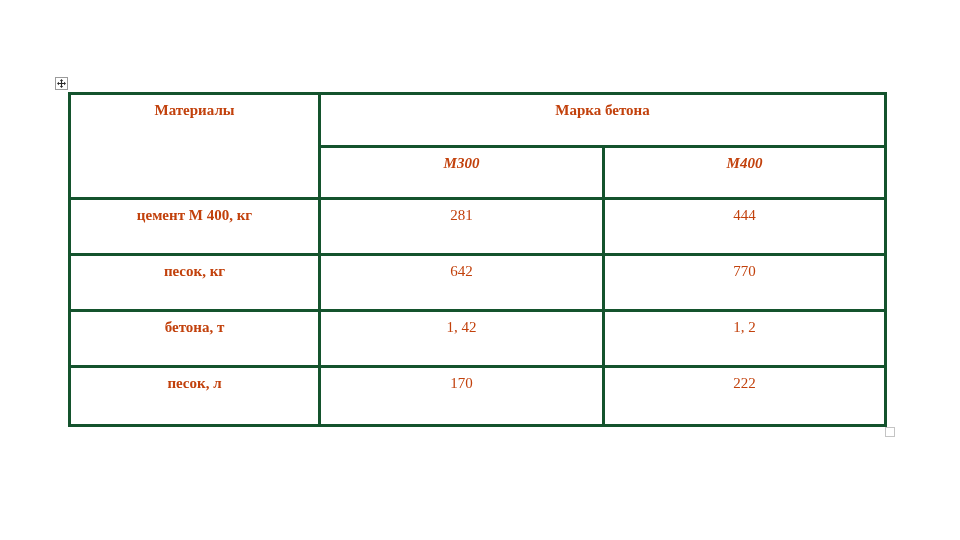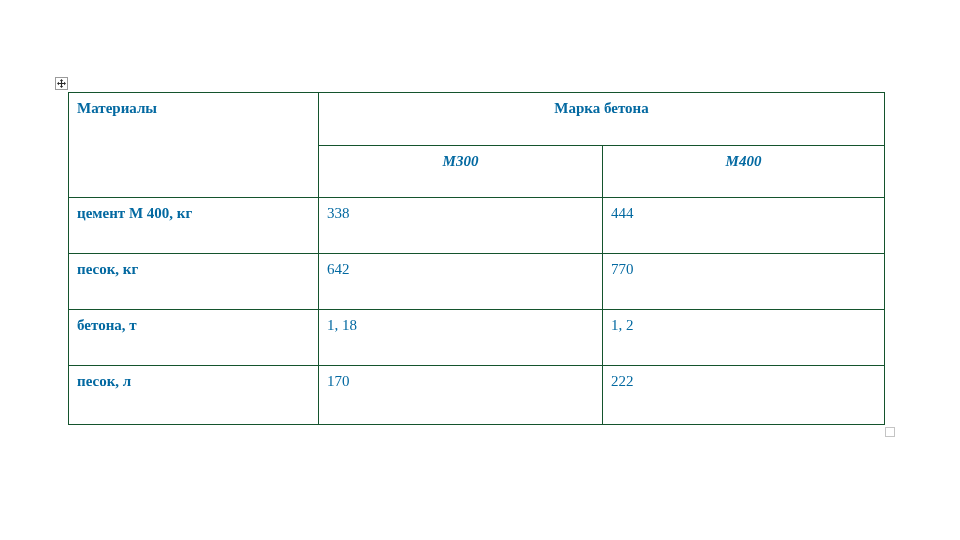--- a/index.html
+++ b/index.html
@@ -36,28 +36,29 @@
   .move-handle svg { display: block; }
   
   table.doc-table {
     position: absolute;
     left: 68px; top: 92px;
     border-collapse: collapse;
     table-layout: fixed;
     width: 816px;
   }
   table.doc-table td {
-    border: 1px solid #14532d;
+    border: 3px solid #14532d;
     vertical-align: top;
     padding: 6px 8px;
     font-size: 15px;
     line-height: 1.2;
-    color: #0369a1;
+    color: #c2410c;
     overflow: hidden;
     box-sizing: border-box;
+    text-align: center;
   }
   td.bold   { font-weight: bold; }
   td.center { text-align: center; }
   td.grade  { text-align: center; font-style: italic; font-weight: bold; }
   
   .resize-handle {
     position: absolute;
     left: 885px; top: 427px;
     width: 10px; height: 10px;
     background: #ffffff;
@@ -87,31 +88,31 @@
       <tr style="height:53px">
         <td rowspan="2" class="bold">Материалы</td>
         <td colspan="2" class="bold center">Марка бетона</td>
       </tr>
       <tr style="height:52px">
         <td class="grade">М300</td>
         <td class="grade">М400</td>
       </tr>
       <tr style="height:56px">
         <td class="bold">цемент М 400, кг</td>
-        <td>338</td>
+        <td>281</td>
         <td>444</td>
       </tr>
       <tr style="height:56px">
         <td class="bold">песок, кг</td>
         <td>642</td>
         <td>770</td>
       </tr>
       <tr style="height:56px">
         <td class="bold">бетона, т</td>
-        <td>1, 18</td>
+        <td>1, 42</td>
         <td>1, 2</td>
       </tr>
       <tr style="height:59px">
         <td class="bold">песок, л</td>
         <td>170</td>
         <td>222</td>
       </tr>
     </tbody>
   </table>
 

